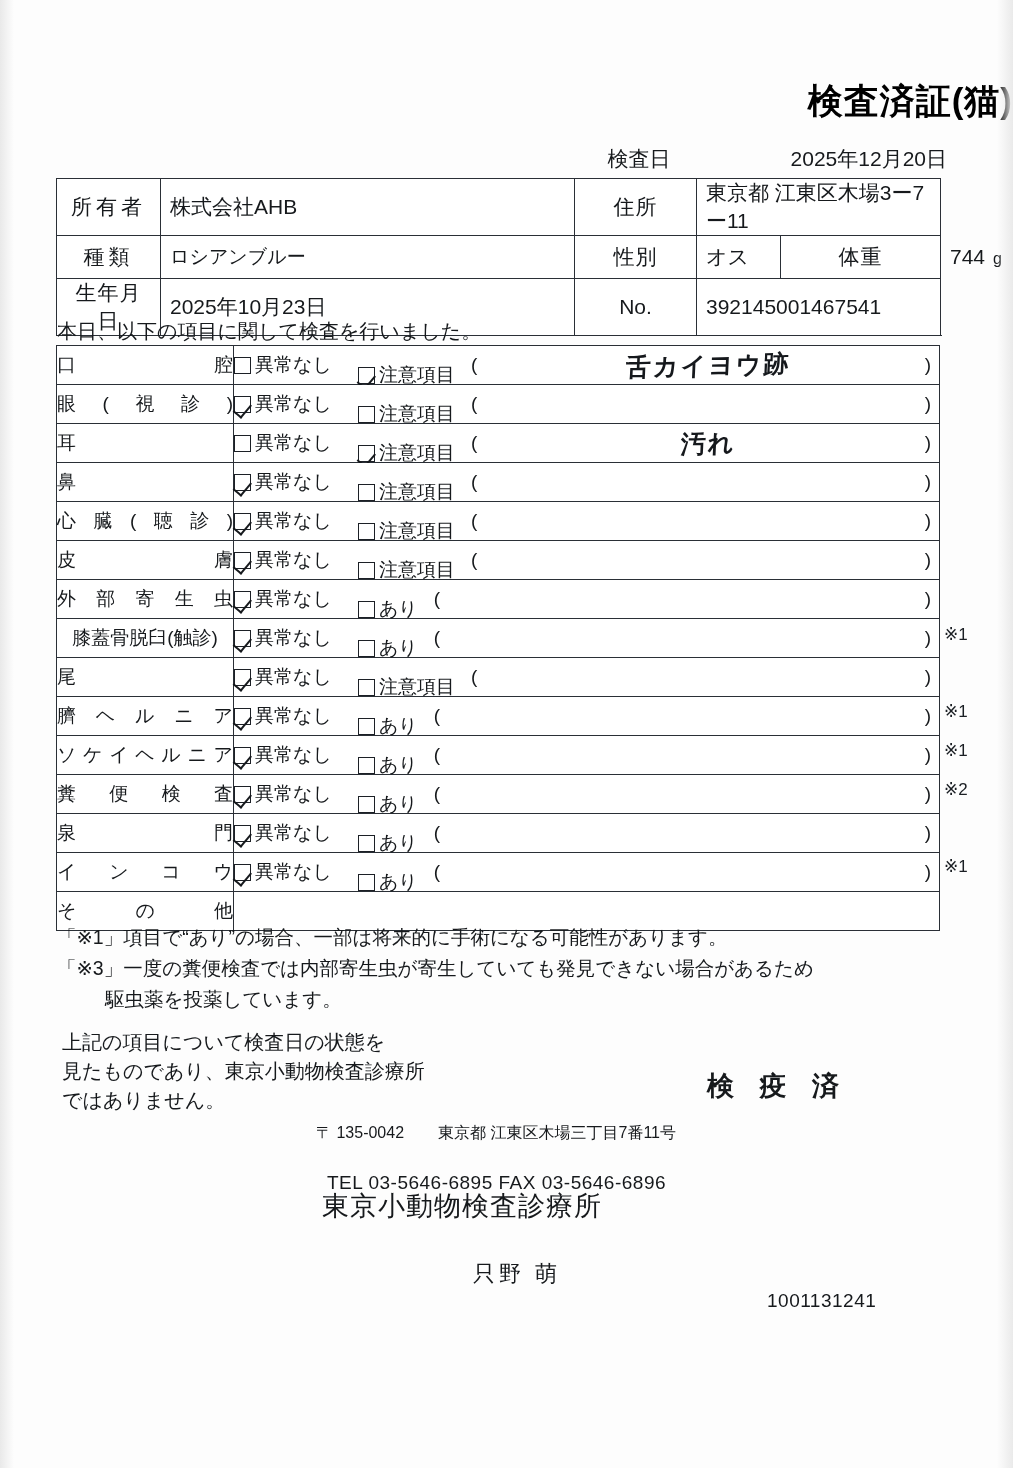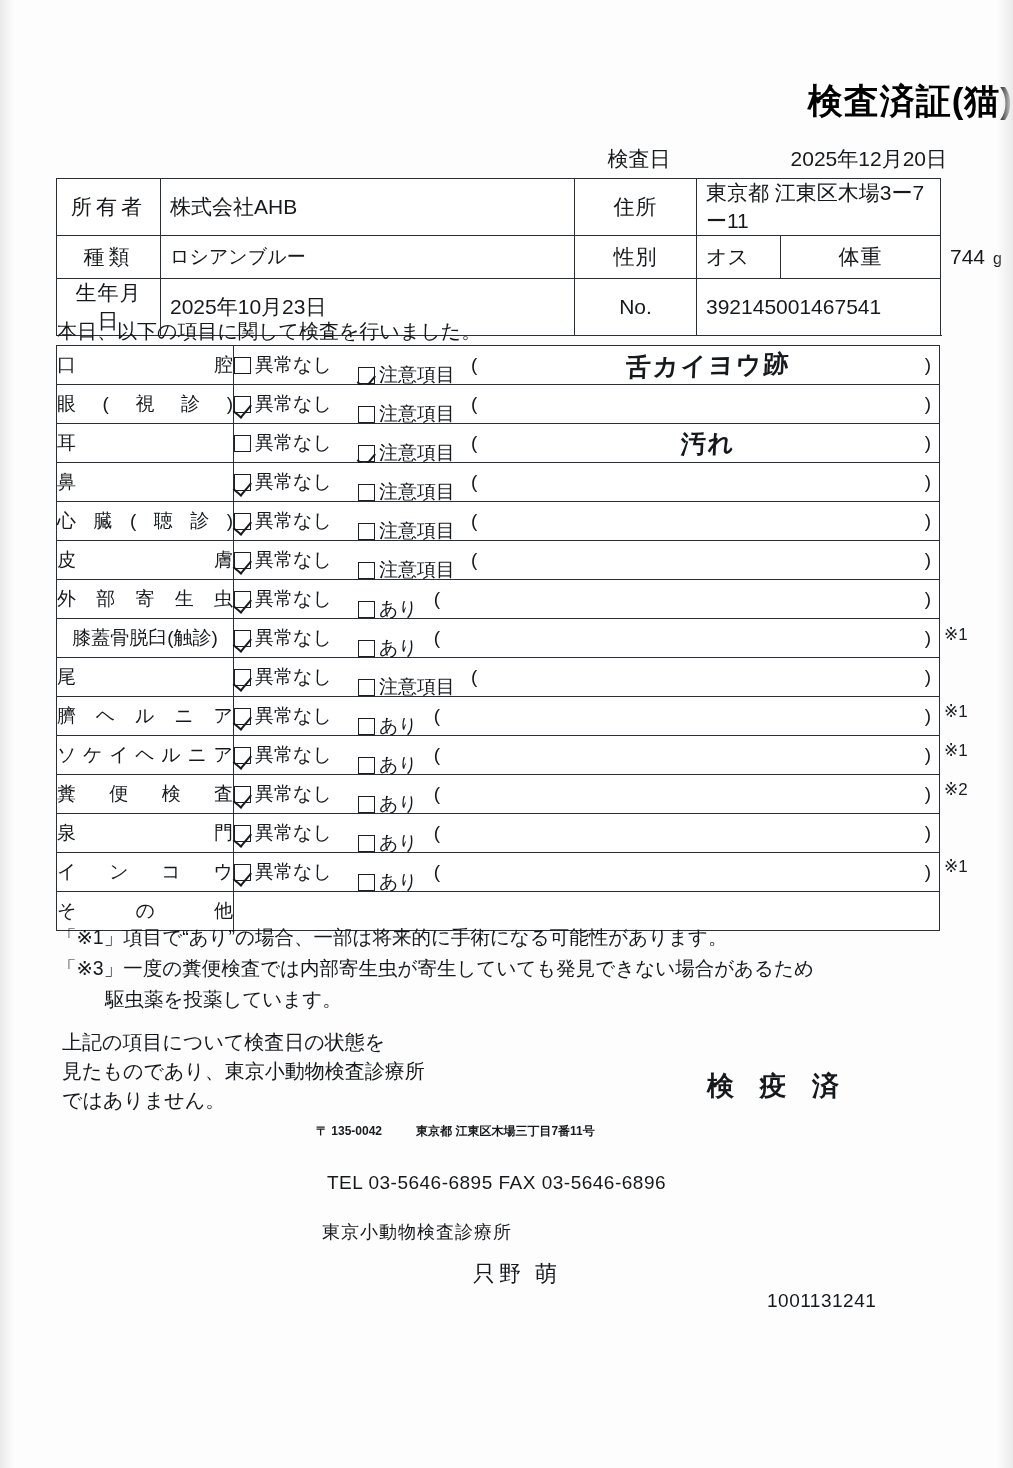--- a/index.html
+++ b/index.html
@@ -127,28 +127,28 @@
 
   .disclaimer{
     position:absolute;left:62px;top:1028px;font-size:20px;line-height:29px;
   }
   .stamp{
     position:absolute;left:707px;top:1068px;font-size:27px;letter-spacing:9px;
     font-weight:600;
   }
 
   .addr{
-    position:absolute;left:316px;top:1123px;font-size:12px;letter-spacing:0px;font-weight:bold;
+    position:absolute;left:316px;top:1123px;font-size:16px;letter-spacing:0px;
   }
   .addr .zip{margin-right:34px;}
   .tel{
     position:absolute;left:327px;top:1172px;font-size:19px;letter-spacing:0.5px;
   }
   .clinic{
-    position:absolute;left:322px;top:1220px;font-size:18px;letter-spacing:1px;
+    position:absolute;left:322px;top:1188px;font-size:27px;letter-spacing:1px;
   }
   .vet{
     position:absolute;left:473px;top:1259px;font-size:22px;letter-spacing:4px;
   }
   .docnum{
     position:absolute;left:767px;top:1290px;font-size:19px;letter-spacing:0.5px;
   }
 </style>
 </head>
 <body>

